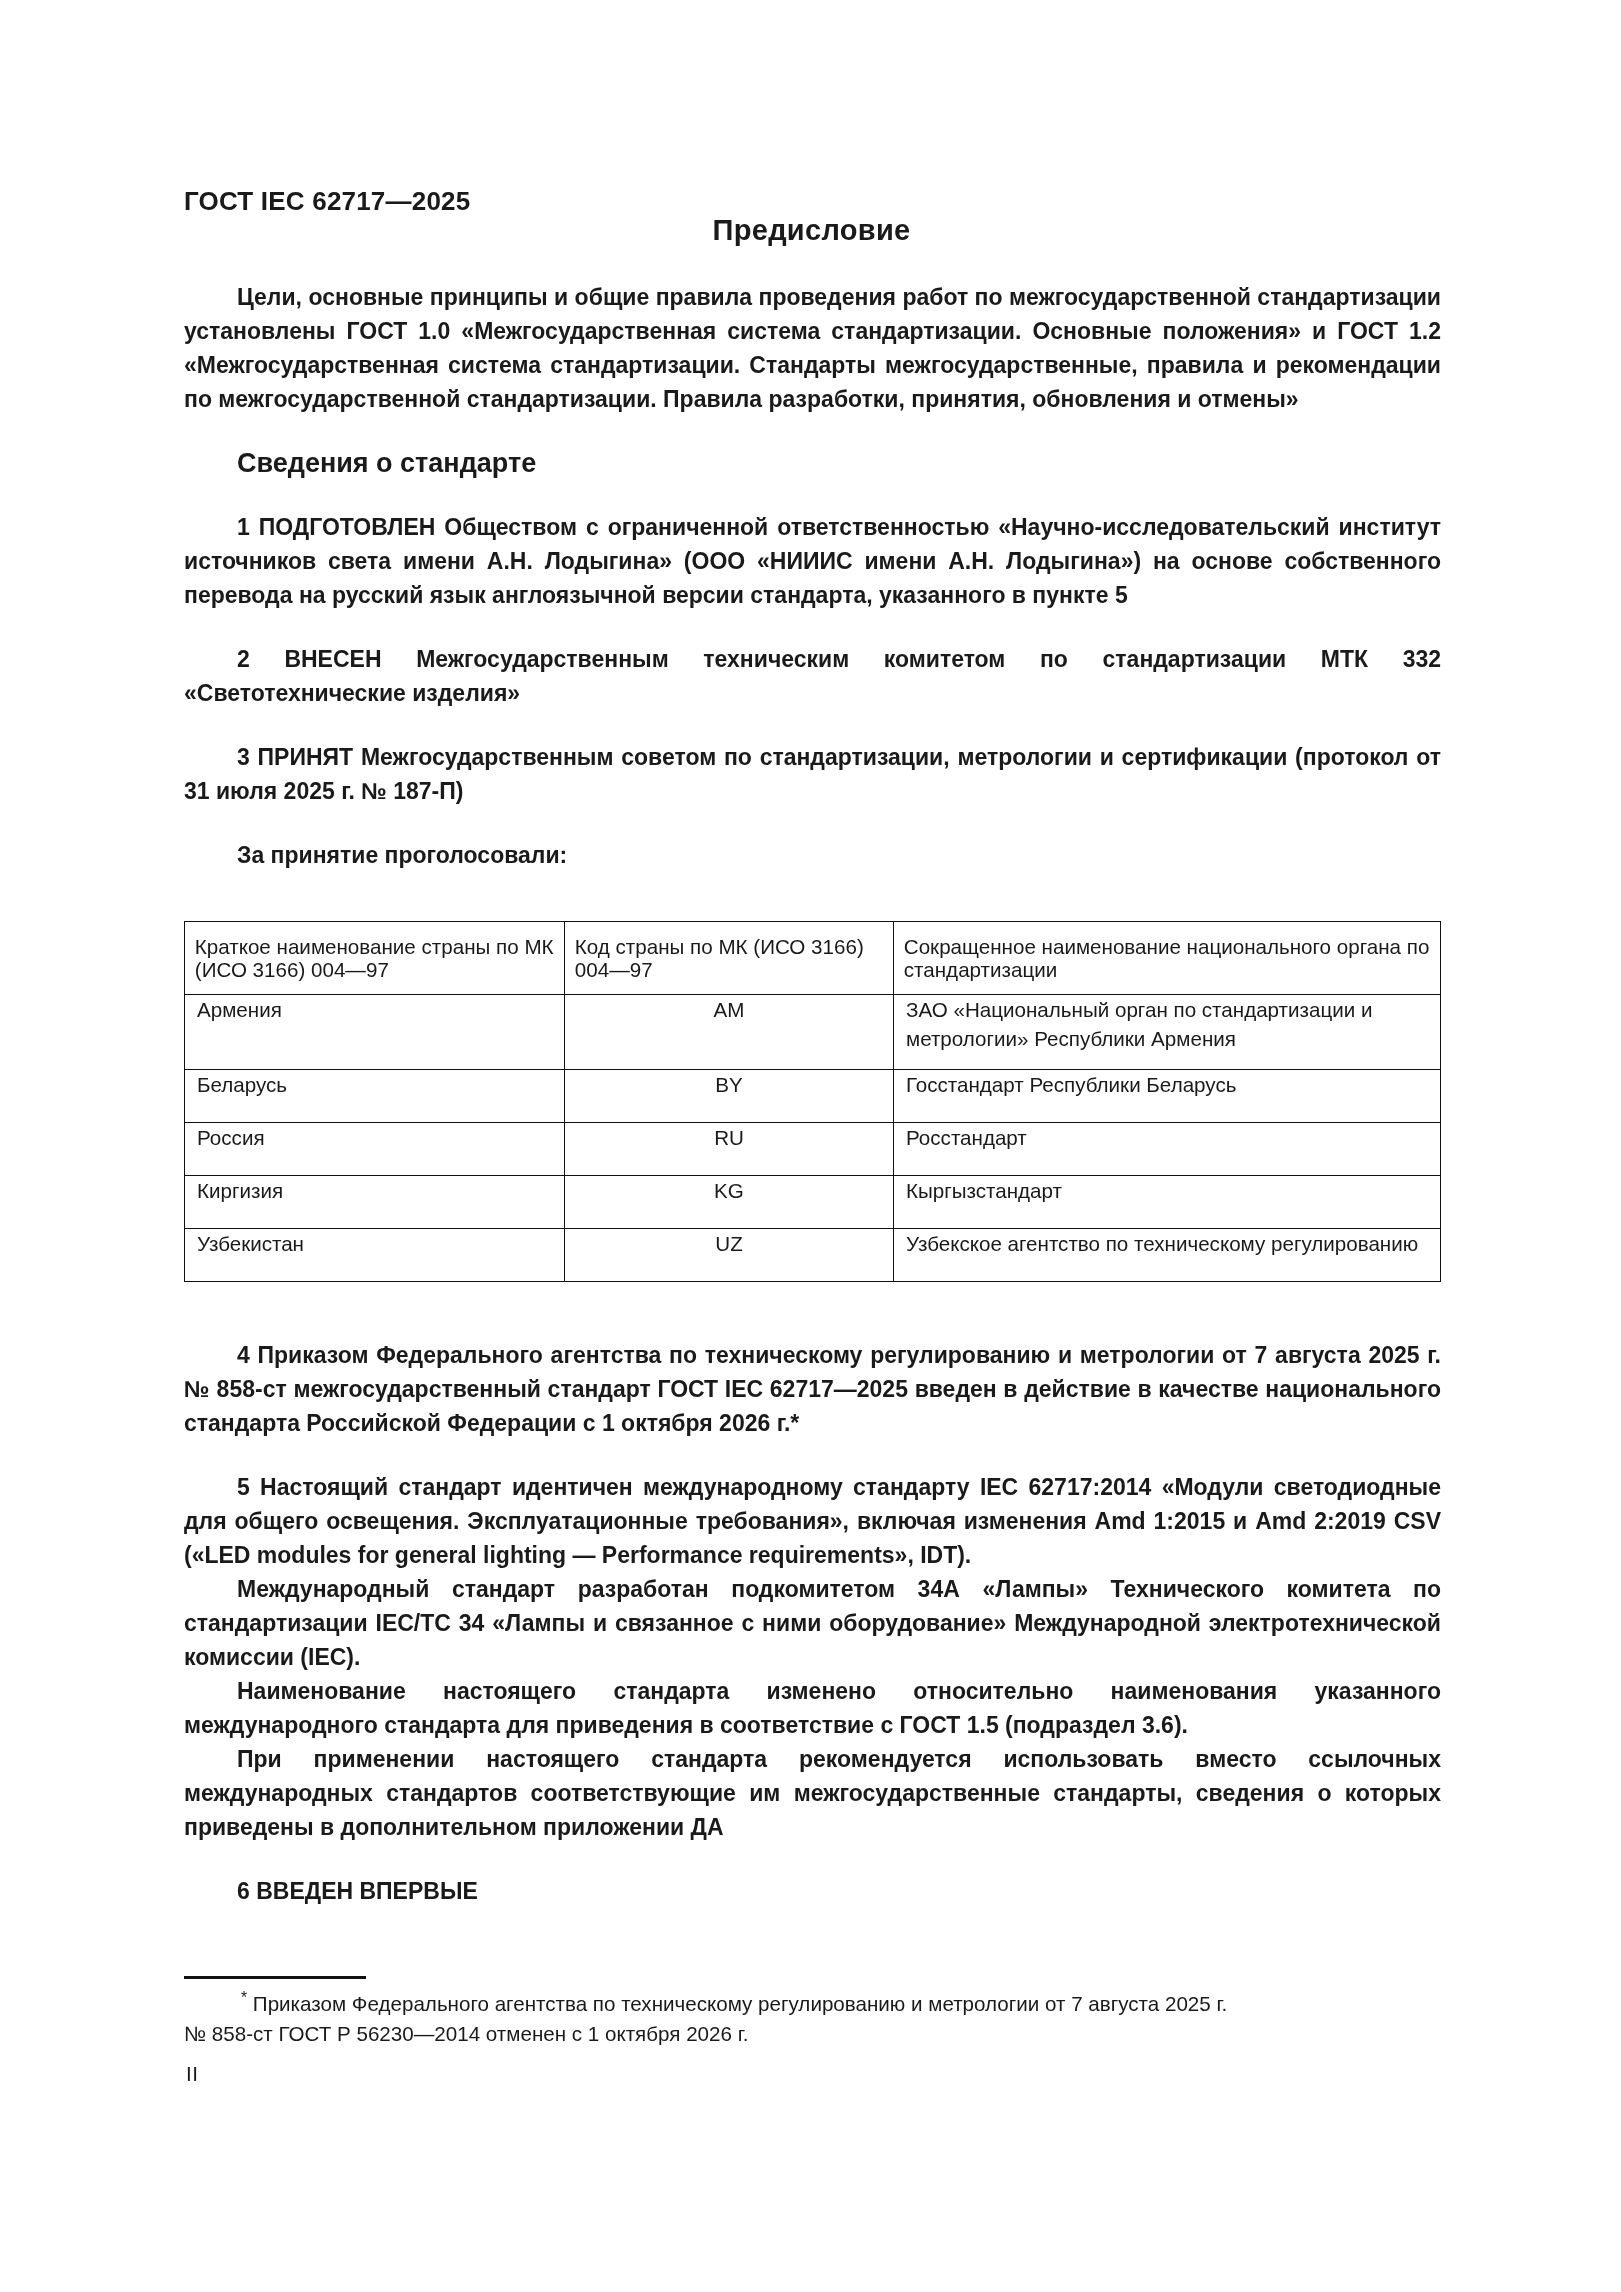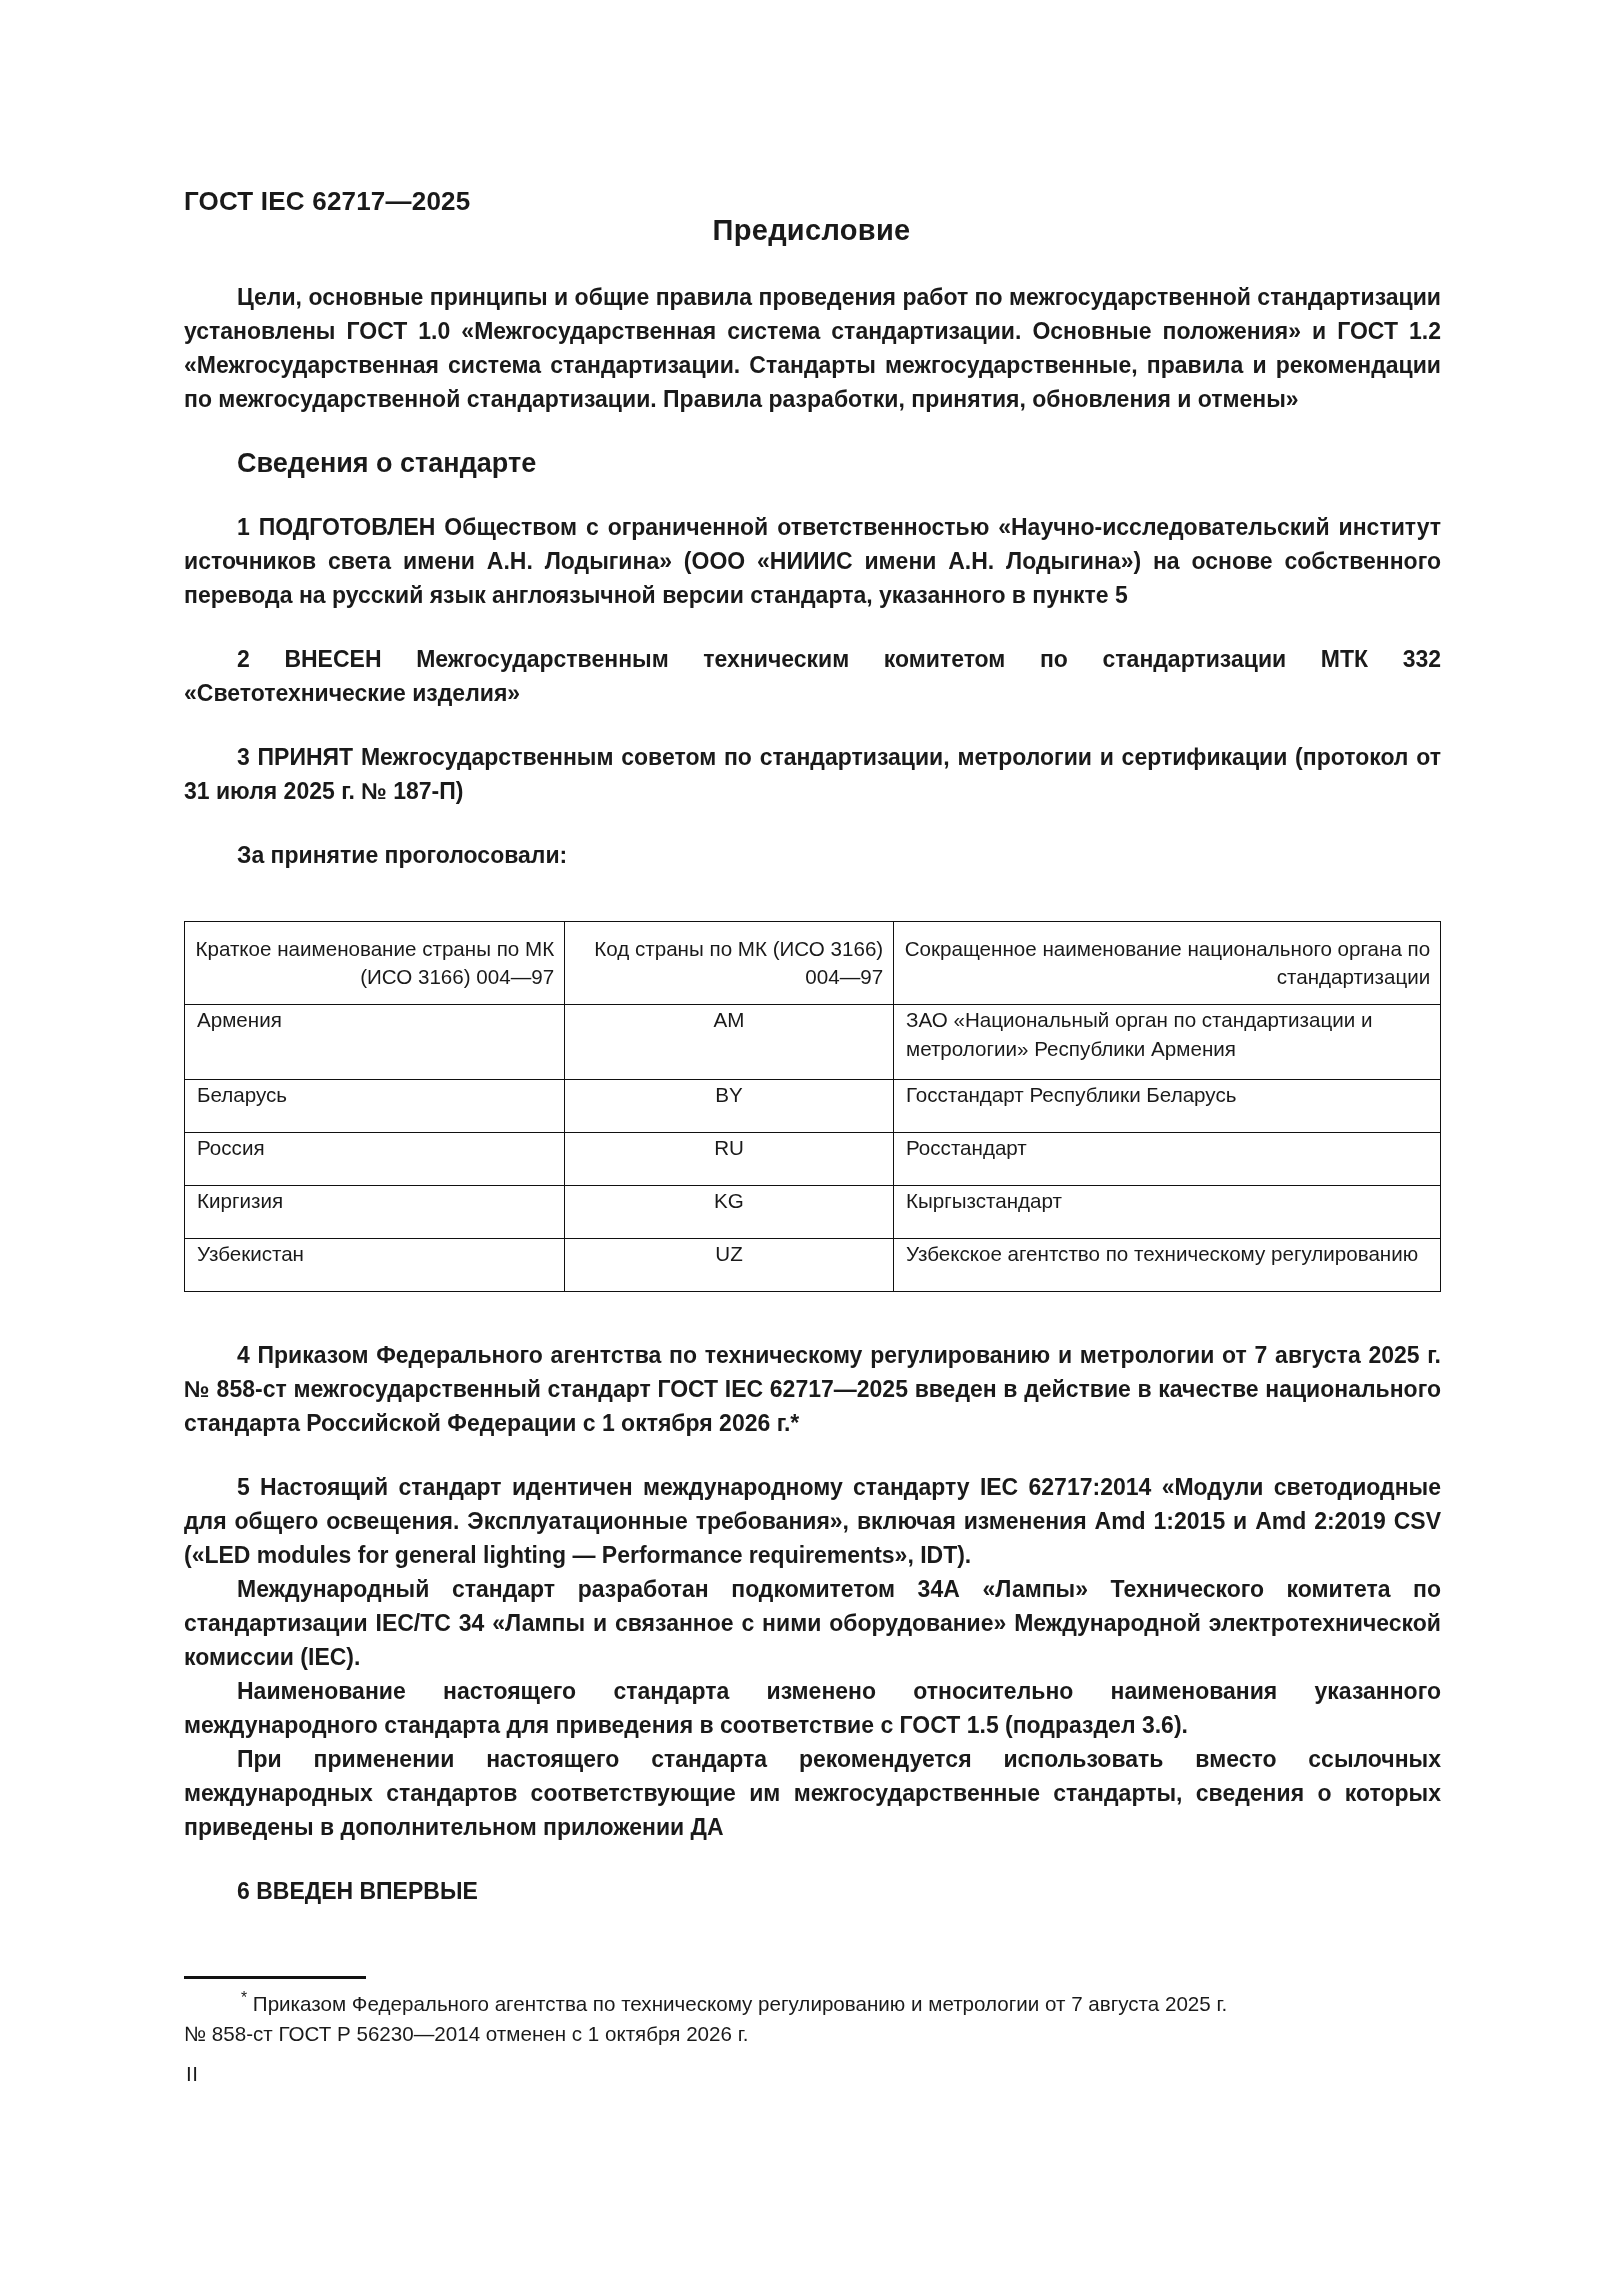--- a/index.html
+++ b/index.html
@@ -87,24 +87,24 @@
     font-size: 20.6px;
     line-height: 29px;
   }
   table.vote-table th,
   table.vote-table td {
     border: 1.6px solid #111;
     padding: 0;
     vertical-align: top;
   }
   table.vote-table thead th {
-    text-align: right;
+    text-align: left;
     font-weight: normal;
     padding: 12.7px 9.8px 13.7px 9.8px;
-    line-height: 28px;
+    line-height: 23px;
   }
   table.vote-table tbody td {
     padding: 0 12px;
     height: 52px;
   }
   td.c-name { width: 355px; text-align: left; padding-left: 21.6px; }
   td.c-code { width: 304px; text-align: center; }
   td.c-org  { text-align: left; padding-left: 17.6px; margin-top: 25px; }
   th.h-name { width: 355px; }
   th.h-code { width: 304px; }

